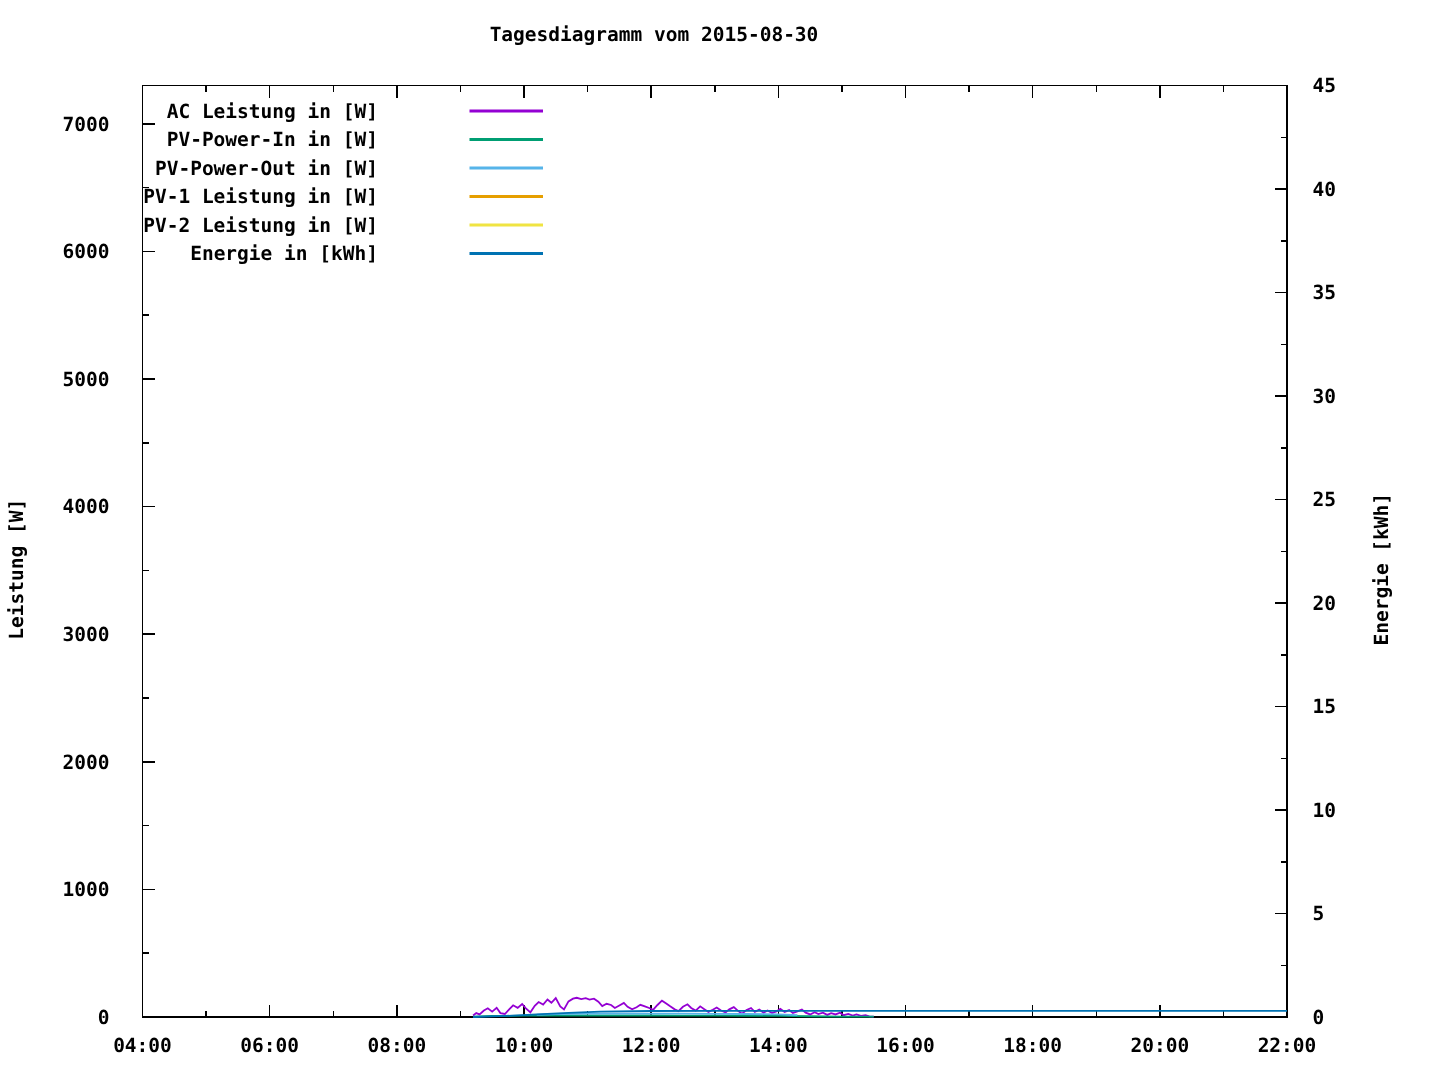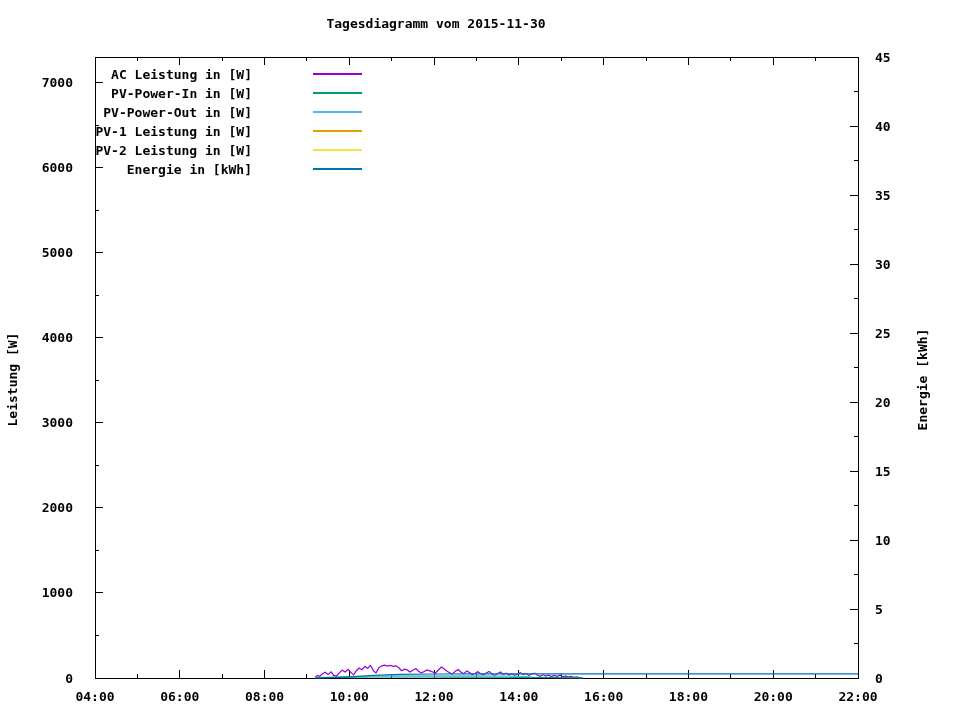--- a/index.html
+++ b/index.html
@@ -11,21 +11,21 @@
           font:bold 13px "DejaVu Sans Mono",monospace;color:#000;transform:rotate(-90deg);}
   #ylabel-left{left:-88px;top:372px;}
   #ylabel-right{left:822px;top:372px;}
   svg{position:absolute;top:0;left:0;}
   svg text{font:bold 13px "DejaVu Sans Mono",monospace;fill:#000;}
 </style>
 </head>
 <body>
 
 <div id="screen">
-  <div class="chart-title">Tagesdiagramm vom 2015-11-30</div>
+  <div class="chart-title">Tagesdiagramm vom 2015-08-30</div>
   <div class="ylabel" id="ylabel-left">Leistung [W]</div>
   <div class="ylabel" id="ylabel-right">Energie [kWh]</div>
   <svg id="chart-svg" width="960" height="720">
       <rect x="95" y="57" width="763" height="621" fill="none" shape-rendering="crispEdges" stroke="#000000" stroke-width="1"></rect>
       <line x1="95" y1="678" x2="95" y2="670" shape-rendering="crispEdges" stroke="#000000" stroke-width="1"></line>
       <line x1="95" y1="57" x2="95" y2="65" shape-rendering="crispEdges" stroke="#000000" stroke-width="1"></line>
       <text x="95" y="701" text-anchor="middle">04:00</text>
       <line x1="179.77777777777777" y1="678" x2="179.77777777777777" y2="670" shape-rendering="crispEdges" stroke="#000000" stroke-width="1"></line>
       <line x1="179.77777777777777" y1="57" x2="179.77777777777777" y2="65" shape-rendering="crispEdges" stroke="#000000" stroke-width="1"></line>
       <text x="179.77777777777777" y="701" text-anchor="middle">06:00</text>

